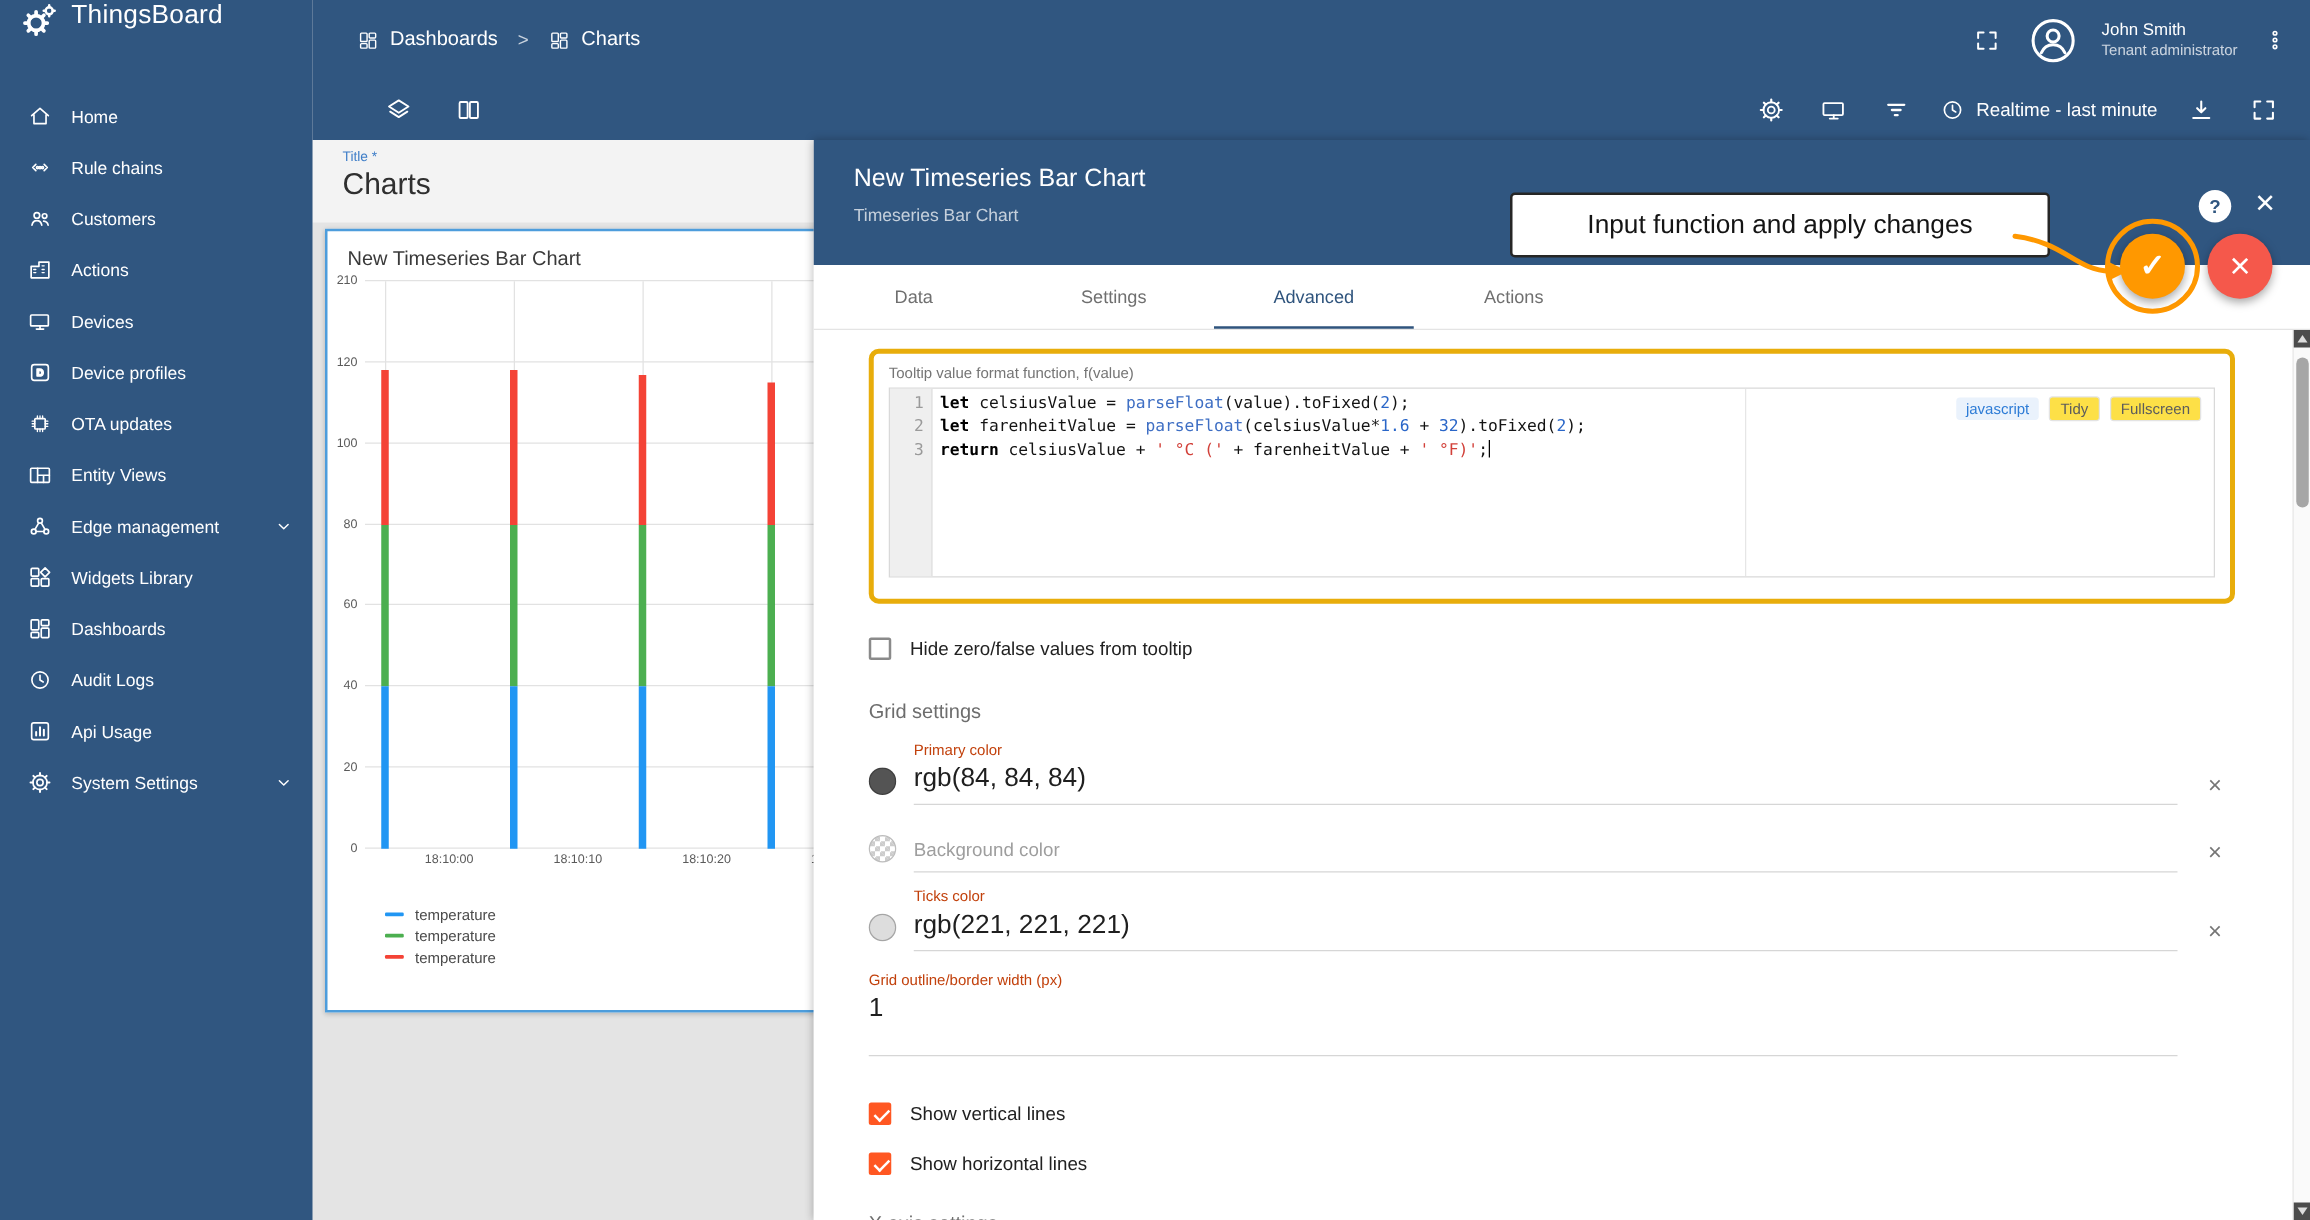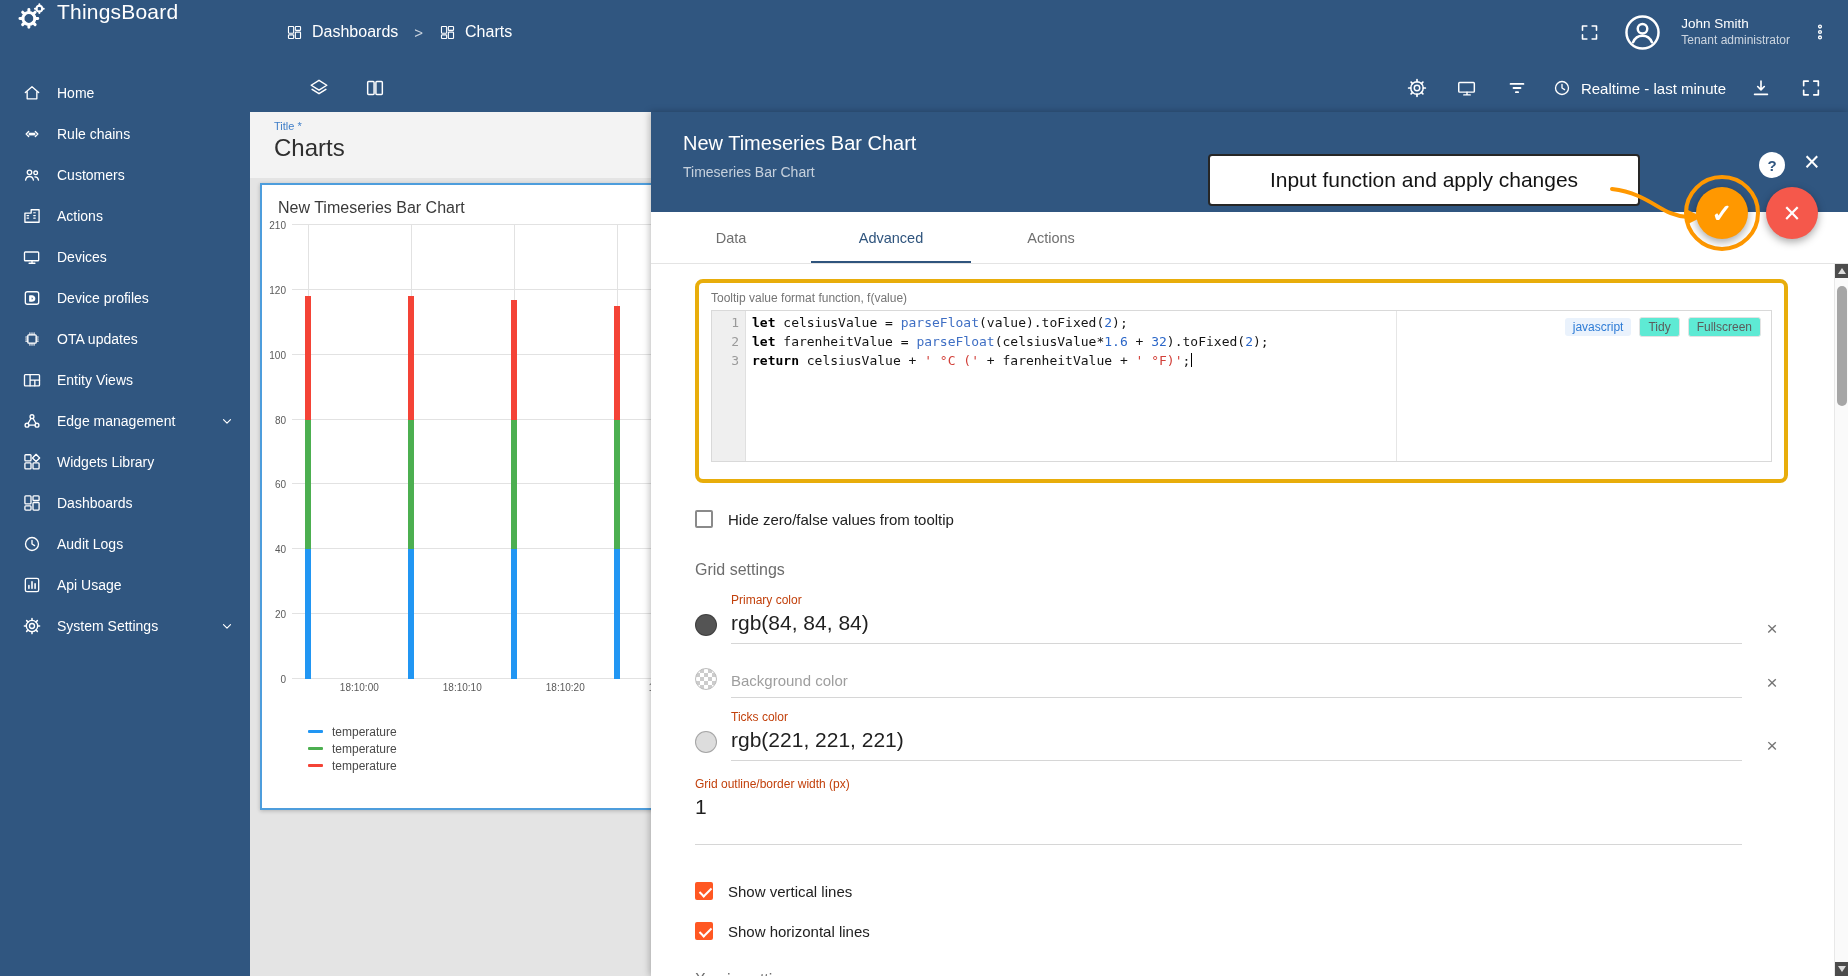--- a/index.html
+++ b/index.html
@@ -78,21 +78,21 @@
   .code-line { white-space:pre; }
   .print-margin { position:absolute; left:650px; top:0; bottom:0; width:1px; background:#e6e6e6; }
   .tok-kw { font-weight:bold; color:#000; }
   .tok-fn { color:#3f6fc4; }
   .tok-num { color:#2a66c8; }
   .tok-str { color:#d2413a; }
   .tok-pl { color:#141414; }
   .caret { display:inline-block; width:1px; height:14px; background:#000; vertical-align:-2px; margin-left:1px; }
   .badges { position:absolute; top:6px; right:10px; display:flex; gap:8px; align-items:center; }
   .badge-mode { font-size:12px; color:#2e7cd6; background:#eaf2fc; border-radius:3px; padding:2px 8px; }
-  .badge-btn { font-size:12px; color:#5c5c5c; background:#5eead4; border:1px solid #e3e3e3; border-radius:3px; padding:2px 8px; cursor:pointer; }
+  .badge-btn { font-size:12px; color:#5c5c5c; background:#fde047; border:1px solid #e3e3e3; border-radius:3px; padding:2px 8px; cursor:pointer; }
 
   .cb-row { display:flex; align-items:center; gap:15px; height:24px; }
   .cb { width:18px; height:18px; border:2px solid #8a8a8a; border-radius:2px; position:relative; background:#fff; cursor:pointer; flex:none; }
   .cb.checked { background:#ff5722; border-color:#ff5722; }
   .cb.checked::after { content:""; position:absolute; left:5px; top:1px; width:5px; height:10px;
                        border:solid #fff; border-width:0 2px 2px 0; transform:rotate(45deg); }
   .cb-label { font-size:15px; color:#212121; }
 
   .section-label { font-size:16px; color:#6d6d6d; }
   .row-hide { margin-top:24px; }
@@ -526,20 +526,21 @@
     </div>
   </div>
 
   <section class="panel">
     <div class="panel-head">
       <div class="panel-title">New Timeseries Bar Chart</div>
       <div class="panel-subtitle">Timeseries Bar Chart</div>
     </div>
     <div class="panel-tabs">
       <div class="tab">Data</div>
+      <div class="tab">Settings</div>
       <div class="tab active">Advanced</div>
       <div class="tab">Actions</div>
     </div>
 
     <div class="panel-body">
 
       <div class="hl-box">
         <div class="ed-label">Tooltip value format function, f(value)</div>
         <div class="editor">
           <div class="gutter">

